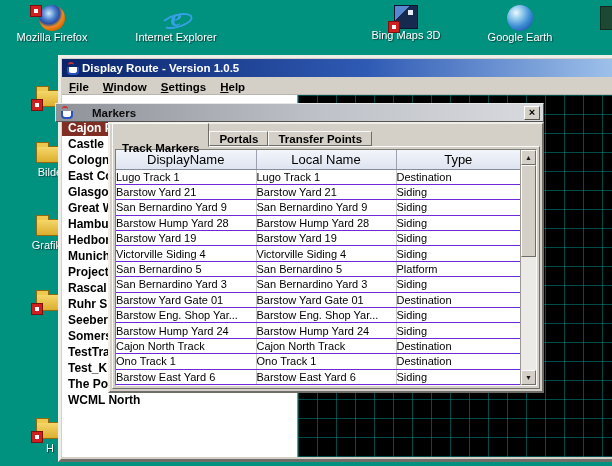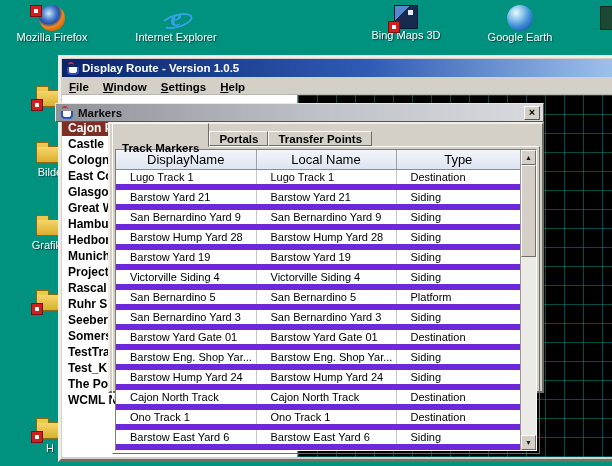--- a/index.html
+++ b/index.html
@@ -49,38 +49,38 @@
   .content{position:relative;height:362px;overflow:hidden}
   .listpanel{position:absolute;left:0;top:0;width:236px;height:100%;background:#fff;
     border-right:1px solid #8A8A85;padding-top:25px;overflow:hidden}
   .litem{height:16px;line-height:16px;padding-left:6px;font-size:12px;font-weight:700;color:#000;white-space:nowrap}
   .litem.sel{color:#fff}
   .map{position:absolute;left:236px;right:0;top:0;bottom:0;background-color:#000;
     background-image:repeating-linear-gradient(0deg,rgba(0,150,145,.5) 0 1px,transparent 1px 19px),
                      repeating-linear-gradient(90deg,rgba(0,150,145,.5) 0 1px,transparent 1px 19px)}
 
   
-  .dlg-title{position:absolute;left:55px;top:103px;width:489px;height:19px;z-index:21;display:flex;align-items:center;gap:6px;
+  .dlg-title{position:absolute;left:55px;top:103px;width:489px;height:19px;z-index:21;display:flex;align-items:center;gap:20px;
     padding:0 3px;background:linear-gradient(90deg,#90929A 0%,#BFC2C8 55%,#D8DADE 100%);
     border:1px solid;border-color:#E8E8E8 #56544F #56544F #E8E8E8}
   .dtitle{flex:1;font-size:11.5px;font-weight:700;color:#0c0c0c}
   .closebtn{width:16px;height:14px;background:#D4D0C8;border:1px solid;border-color:#fff #56544F #56544F #fff;
     font-size:11px;font-weight:700;line-height:11px;text-align:center;color:#000;cursor:default}
   .dlg-body{position:absolute;left:108px;top:122px;width:436px;height:271px;z-index:20;background:#D4D0C8;
     border:2px solid;border-color:#F0EEE9 #6F6D68 #6F6D68 #F0EEE9;padding:2px;display:flex;flex-direction:column}
   .tabs{height:20px;display:flex;align-items:flex-end;position:relative;z-index:2}
   .tab{font-size:11.5px;font-weight:700;color:#000;background:#D4D0C8;height:15px;line-height:11px;padding:2px 9px 3px;
     border:1px solid;border-color:#FAFAF8 #6F6D68 #6F6D68 #FAFAF8;cursor:default}
   .tab.on{height:20px;padding-top:19px;border-bottom-color:#D4D0C8;margin-bottom:-1px}
   .pane{flex:1;border:1px solid;border-color:#FAFAF8 #6F6D68 #6F6D68 #FAFAF8;padding:2px;position:relative;z-index:1}
   .twrap{height:100%;display:flex;border:1px solid;border-color:#807E79 #FAFAF8 #FAFAF8 #807E79;background:#fff;overflow:hidden}
   table{flex:1;border-collapse:collapse;table-layout:fixed;font-size:11px}
   th{height:19px;background:linear-gradient(#F2F5FA,#DEE4F0);border-right:1px solid #9CA1AF;border-bottom:1px solid #878C9A;
     font-weight:400;font-size:13px;color:#000;overflow:hidden;white-space:nowrap}
-  td{height:14px;line-height:14px;padding-left:14px;border-right:1px solid #C8C8C8;border-bottom:6px solid #6d28d9;
+  td{height:14px;line-height:14px;padding-left:0;border-right:1px solid #C8C8C8;border-bottom:1px solid #6d28d9;
     white-space:nowrap;overflow:hidden;color:#000}
   th:last-child,td:last-child{border-right:none}
   .sbar{width:16px;position:relative;background:#ECEAE6;border-left:1px solid #9A9893;flex:0 0 16px}
   .sbtn{position:absolute;left:0;width:15px;height:15px;background:#D4D0C8;border:1px solid;
     border-color:#FAFAF8 #6F6D68 #6F6D68 #FAFAF8;text-align:center;font-size:7px;line-height:13px;color:#1a1a1a}
   .sbtn.up{top:0}.sbtn.down{bottom:0}
   .sthumb{position:absolute;left:0;top:15px;width:15px;height:92px;background:#D4D0C8;border:1px solid;
     border-color:#FAFAF8 #6F6D68 #6F6D68 #FAFAF8}
 
   

